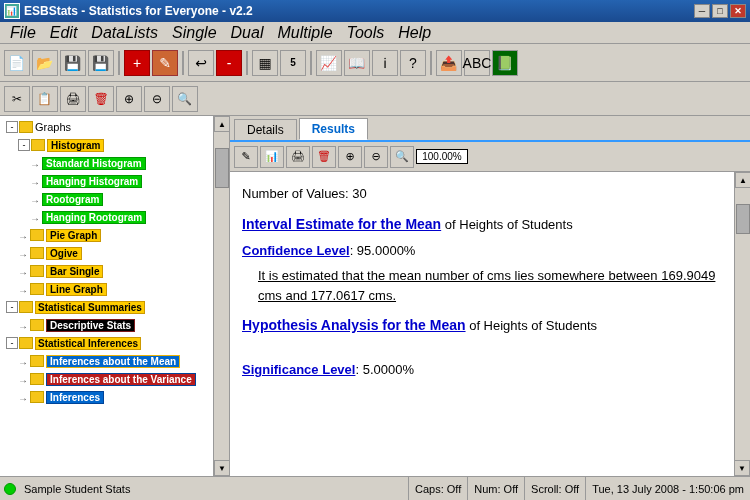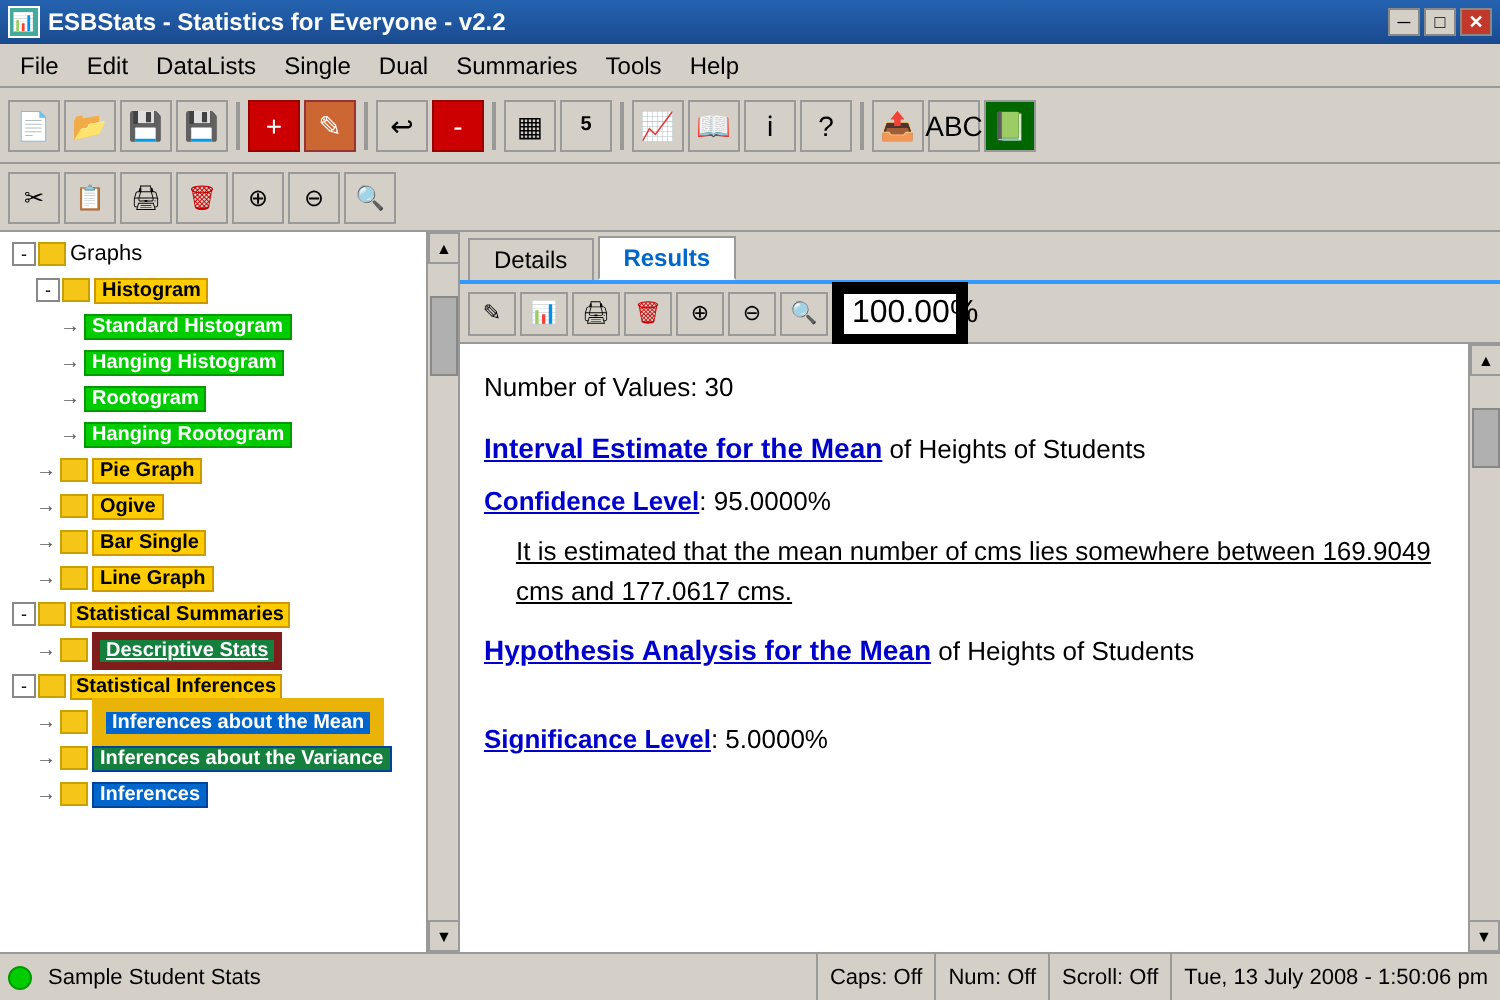--- a/index.html
+++ b/index.html
@@ -31,22 +31,23 @@
       background: #d4d0c8;
       height: 22px;
       display: flex;
       align-items: center;
       padding: 0 4px;
       border-bottom: 1px solid #999;
       gap: 2px;
     }
     .menu-item {
       padding: 2px 6px;
-      font-size: 12px;
+      font-size: 16px;
       cursor: pointer;
+      font-style: italic;
     }
 
     
     .toolbar {
       background: #d4d0c8;
       height: 38px;
       display: flex;
       align-items: center;
       padding: 2px 4px;
       border-bottom: 1px solid #999;
@@ -111,21 +112,21 @@
       display: flex; align-items: center; height: 18px;
       white-space: nowrap; font-size: 11px;
     }
     .tree-exp { width: 12px; height: 12px; border: 1px solid #888; background: white;
       display: inline-flex; align-items: center; justify-content: center;
       font-size: 9px; margin-right: 1px; cursor: pointer; flex-shrink: 0; }
     .tree-folder { width: 14px; height: 12px; background: #f5c518; border: 1px solid #c8a000;
       display: inline-block; margin-right: 2px; flex-shrink: 0; }
     .tree-label-green { background: #00cc00; color: white; padding: 0 3px; font-size: 10px; font-weight: bold; border: 1px solid #009900; }
     .tree-label-yellow { background: #ffcc00; color: black; padding: 0 3px; font-size: 10px; font-weight: bold; border: 1px solid #cc9900; }
-    .tree-label-blue { background: #15803d; color: white; padding: 0 3px; font-size: 10px; font-weight: bold; border: 4px solid #7f1d1d; text-decoration: underline; }
+    .tree-label-blue { background: #000000; color: white; padding: 0 3px; font-size: 10px; font-weight: bold; border: 1px solid #7f1d1d; }
     .tree-arrow { font-size: 10px; color: #555; margin-right: 2px; }
 
     
     .right-panel {
       flex: 1;
       display: flex;
       flex-direction: column;
       background: #fca5a5;
     }
 
@@ -163,22 +164,22 @@
       padding: 2px 4px;
       border-bottom: 1px solid #999;
       gap: 2px;
     }
     .results-btn {
       width: 24px; height: 22px; background: #d4d0c8;
       border: 1px solid #999; display: flex; align-items: center;
       justify-content: center; cursor: pointer; font-size: 11px;
     }
     .zoom-box {
-      border: 6px solid #000000; background: white;
-      padding: 1px 4px; font-size: 16px; width: 68px; text-align: center;
+      border: 1px solid #000000; background: white;
+      padding: 1px 4px; font-size: 10px; width: 52px; text-align: center;
     }
 
     
     .content-area {
       flex: 1;
       padding: 8px 12px;
       overflow: hidden;
       background: white;
       position: relative;
     }
@@ -240,21 +241,21 @@
     <div class="title-btn close">✕</div>
   </div>
 </div>
 
 <div class="menu-bar">
   <span class="menu-item">File</span>
   <span class="menu-item">Edit</span>
   <span class="menu-item">DataLists</span>
   <span class="menu-item">Single</span>
   <span class="menu-item">Dual</span>
-  <span class="menu-item">Summaries</span>
+  <span class="menu-item">Multiple</span>
   <span class="menu-item">Tools</span>
   <span class="menu-item">Help</span>
 </div>
 
 <div class="toolbar">
   <div class="toolbar-btn">📄</div>
   <div class="toolbar-btn">📂</div>
   <div class="toolbar-btn">💾</div>
   <div class="toolbar-btn">💾</div>
   <div class="toolbar-sep"></div>
@@ -376,28 +377,28 @@
         <span style="width:4px"></span>
         <span class="tree-exp">-</span>
         <span class="tree-folder"></span>
         <span style="font-size:10px;font-weight:bold;background:#ffcc00;border:1px solid #cc9900;padding:0 2px;">Statistical Inferences</span>
       </div>
 
       <div class="tree-row">
         <span style="width:16px"></span>
         <span class="tree-arrow">→</span>
         <span class="tree-folder"></span>
-        <span style="background:#0066cc;color:white;padding:0 3px;font-size:10px;font-weight:bold;border:7px solid #eab308;">Inferences about the Mean</span>
-      </div>
-
-      <div class="tree-row">
-        <span style="width:16px"></span>
-        <span class="tree-arrow">→</span>
-        <span class="tree-folder"></span>
-        <span style="background:#15803d;color:white;padding:0 3px;font-size:10px;font-weight:bold;border:1px solid #004499;">Inferences about the Variance</span>
+        <span style="background:#0066cc;color:white;padding:0 3px;font-size:10px;font-weight:bold;border:1px solid #eab308;">Inferences about the Mean</span>
+      </div>
+
+      <div class="tree-row">
+        <span style="width:16px"></span>
+        <span class="tree-arrow">→</span>
+        <span class="tree-folder"></span>
+        <span style="background:#b91c1c;color:white;padding:0 3px;font-size:10px;font-weight:bold;border:1px solid #004499;">Inferences about the Variance</span>
       </div>
 
       <div class="tree-row">
         <span style="width:16px"></span>
         <span class="tree-arrow">→</span>
         <span class="tree-folder"></span>
         <span style="background:#0066cc;color:white;padding:0 3px;font-size:10px;font-weight:bold;border:1px solid #004499;">Inferences</span>
       </div>
 
     </div>

